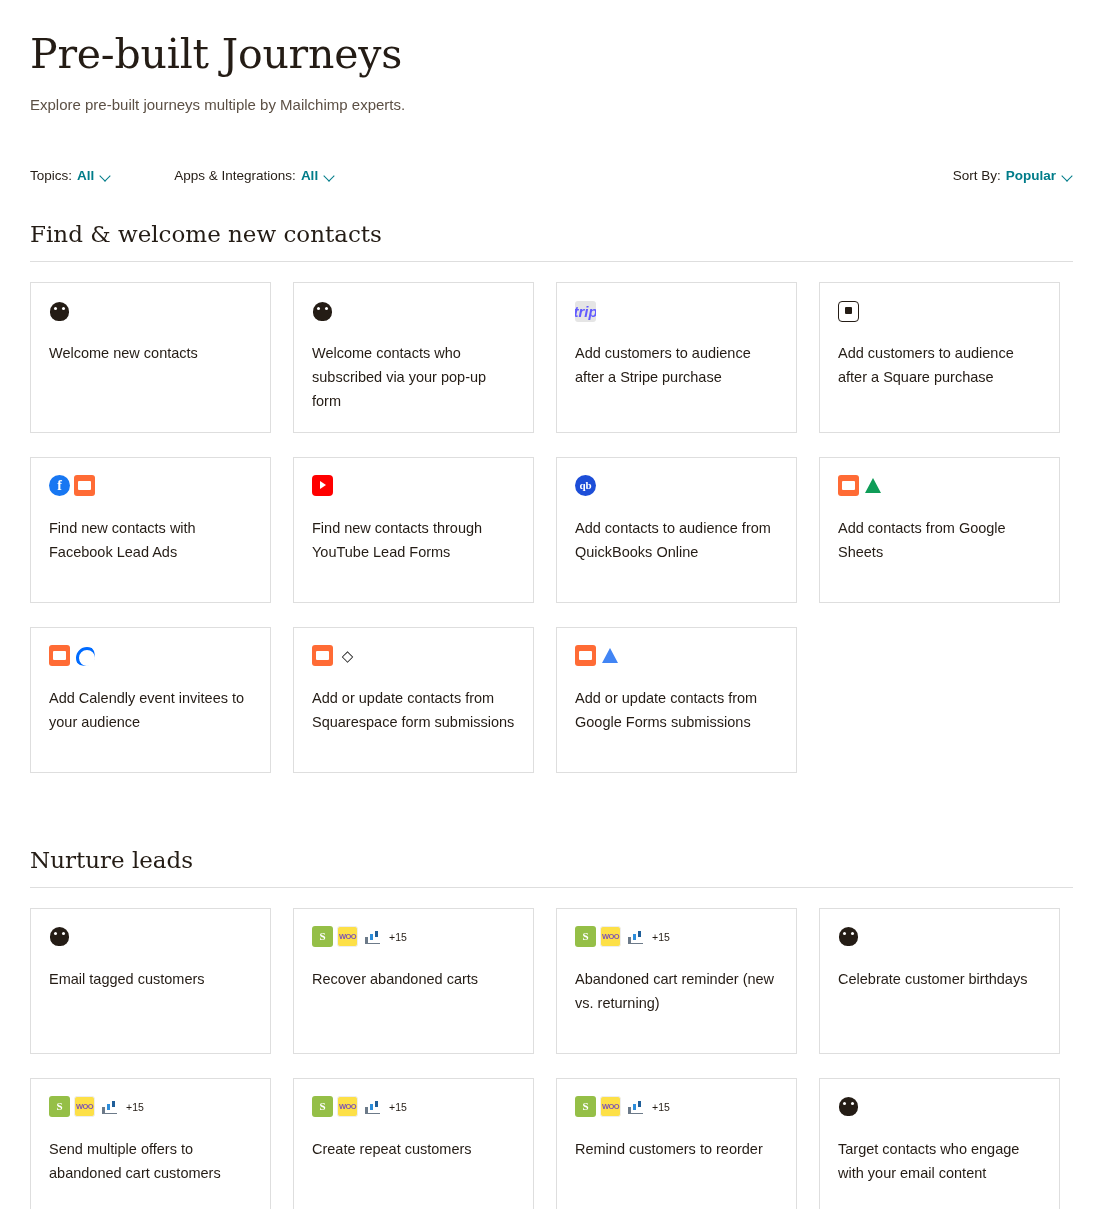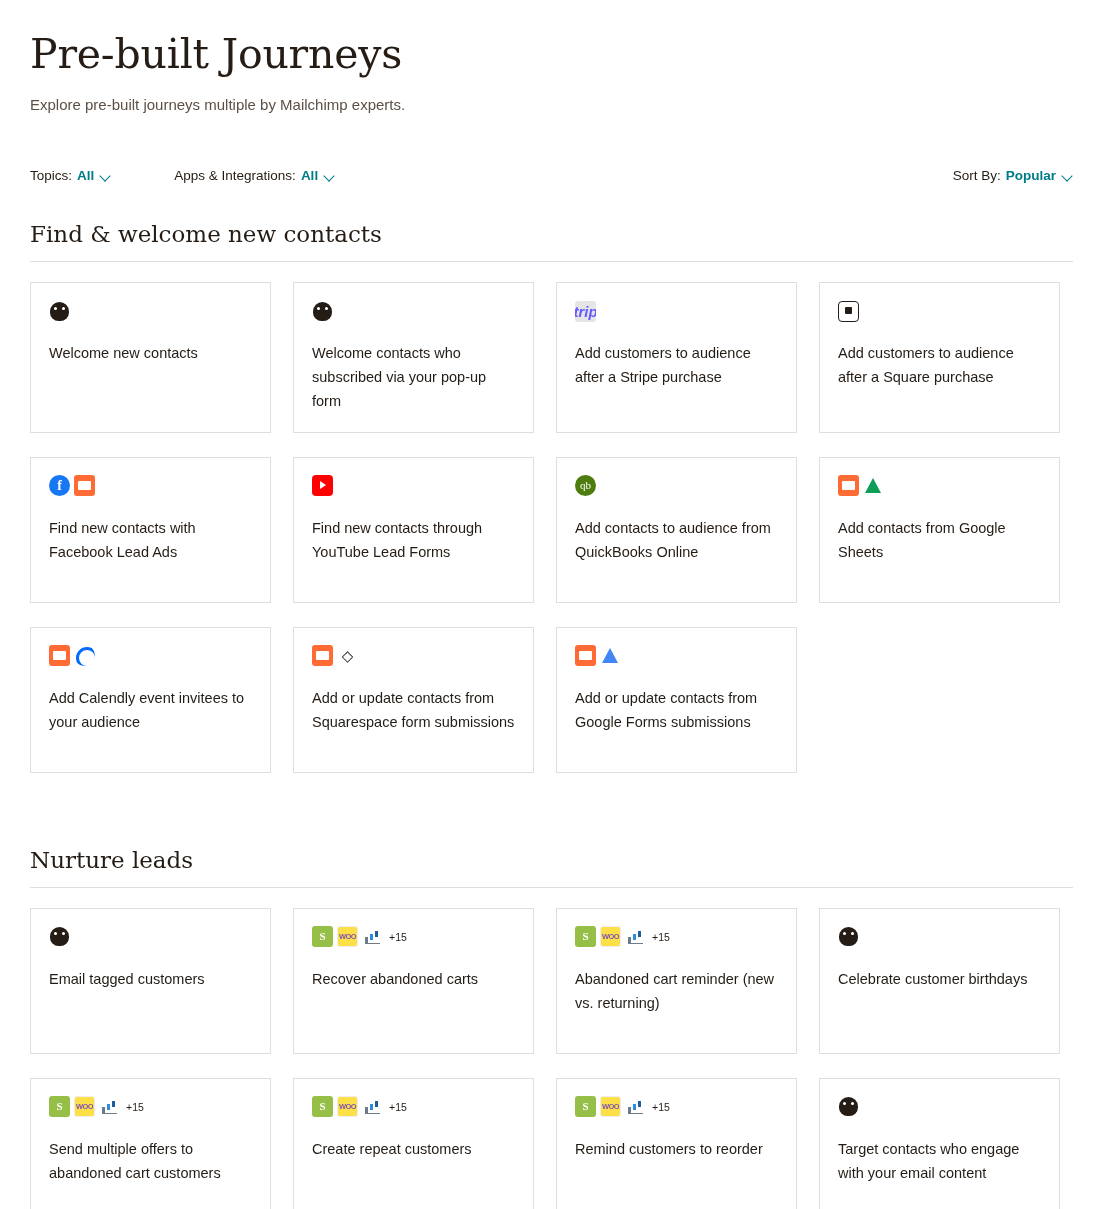--- a/index.html
+++ b/index.html
@@ -177,21 +177,21 @@
   }
   .ico-youtube { background: #ff0000; border-radius: 4px; position: relative; }
   .ico-youtube::after {
     content:"";
     position:absolute;
     left:8px; top:6px;
     border-left: 6px solid #fff;
     border-top: 4.5px solid transparent;
     border-bottom: 4.5px solid transparent;
   }
-  .ico-quickbooks { background: #4d7c0f; border-radius: 50%; color:#fff; font-weight:400; font-size:11px; font-family:"Liberation Serif", serif; }
+  .ico-quickbooks { background: #1d4ed8; border-radius: 50%; color:#fff; font-weight:700; font-size:11px; font-family:"Liberation Serif", serif; }
   .ico-gsheets { background: #ffffff; position: relative; }
   .ico-gsheets::after {
     content:"";
     position:absolute; left:2px; top:3px;
     width:0;height:0;
     border-left: 8.5px solid transparent;
     border-right: 8.5px solid transparent;
     border-bottom: 15px solid #0f9d58;
   }
   .ico-gdrive { background:#fff; position:relative; }

